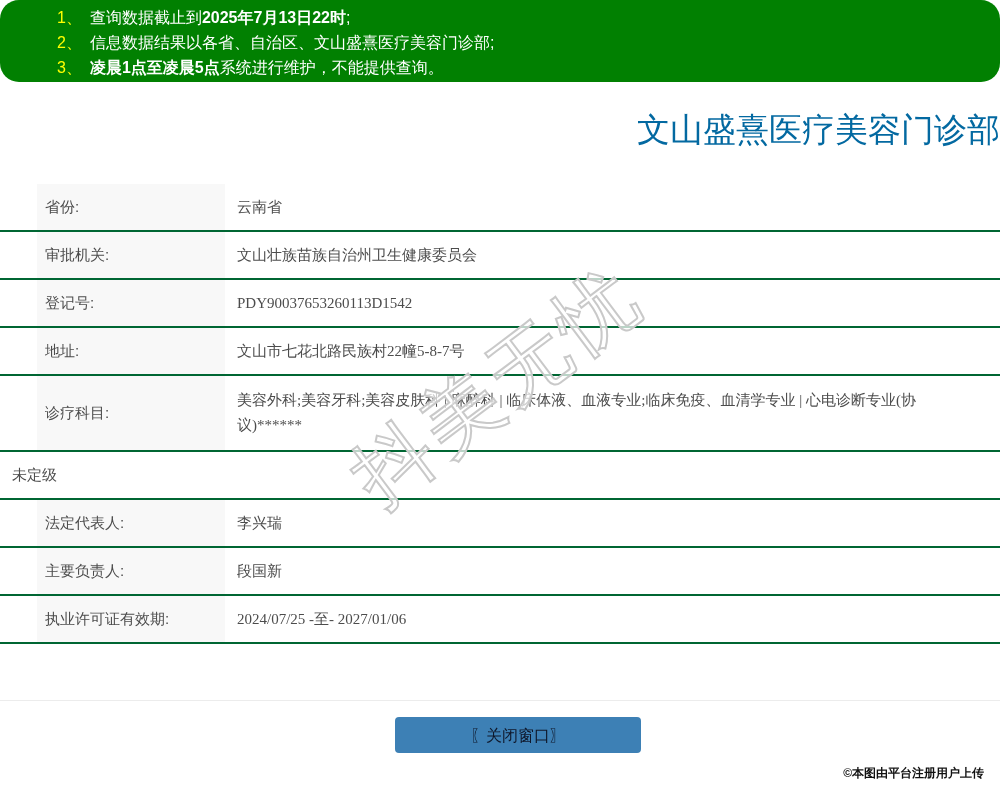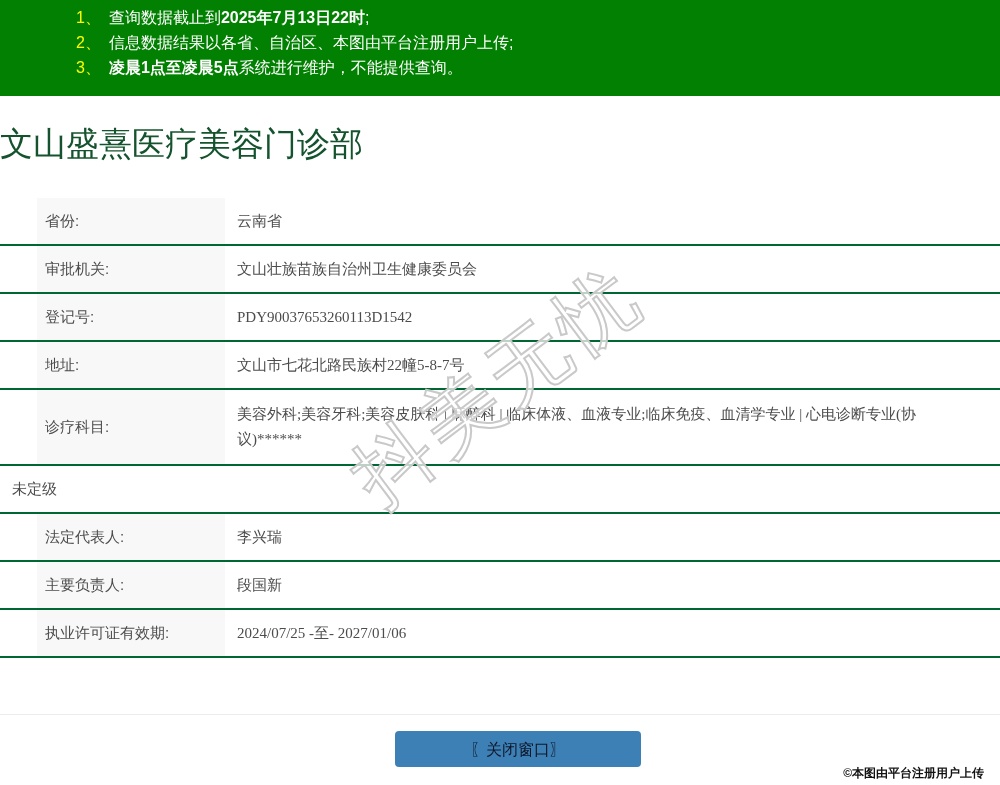--- a/index.html
+++ b/index.html
@@ -13,35 +13,36 @@
   *{box-sizing:border-box;}
   html,body{margin:0;padding:0;}
   body{
     width:1000px;height:785px;position:relative;overflow:hidden;
     background:#ffffff;
     font-family:"Liberation Sans","DejaVu Sans",sans-serif;
   }
   
   .notice-banner{
     background:var(--banner-green);
-    width:100%;height:96px;
-    padding:5px 0 5px 76px;
+    width:100%;height:82px;
+    padding:5px 0 5px 57px;
     color:#ffffff;
+    border-radius:19px;
   }
   .notice-line{
     font-size:16px;line-height:25px;height:25px;white-space:nowrap;
   }
   .notice-num{color:var(--num-yellow);padding-right:8px;}
   .notice-line b{font-weight:bold;}
   
   .page-title{
     margin:28px 0 34px 0;
-    text-align:left;
+    text-align:right;
     font-size:33px;line-height:40px;
-    font-weight:400;color:#14532d;
+    font-weight:400;color:#0369a1;
   }
   
   .info-table{width:100%;}
   .info-row{
     display:flex;width:100%;
     border-bottom:2px solid var(--border-green);
     min-height:48px;
     font-size:15px;color:var(--text-gray);
   }
   .cell-label{
@@ -88,21 +89,21 @@
     font-size:12px;font-weight:bold;color:#111111;
     text-shadow:-1px -1px 0 #fff,1px -1px 0 #fff,-1px 1px 0 #fff,1px 1px 0 #fff;
   }
 </style>
 </head>
 <body>
 
 <div class="notice-banner">
   <div>
       <div class="notice-line"><span class="notice-num">1、</span><span>查询数据截止到</span><b>2025年7月13日22时</b><span>;</span></div>
-      <div class="notice-line"><span class="notice-num">2、</span><span>信息数据结果以各省、自治区、本图由平台注册用户上传;</span></div>
+      <div class="notice-line"><span class="notice-num">2、</span><span>信息数据结果以各省、自治区、文山盛熹医疗美容门诊部;</span></div>
       <div class="notice-line"><span class="notice-num">3、</span><b>凌晨1点至凌晨5点</b><span>系统进行维护，不能提供查询。</span></div>
     </div>
 </div>
 
 <h1 class="page-title">文山盛熹医疗美容门诊部</h1>
 
 <div class="info-table">
     <div class="info-row">
       <div class="cell-label">省份:</div>
       <div class="cell-value">云南省</div>

